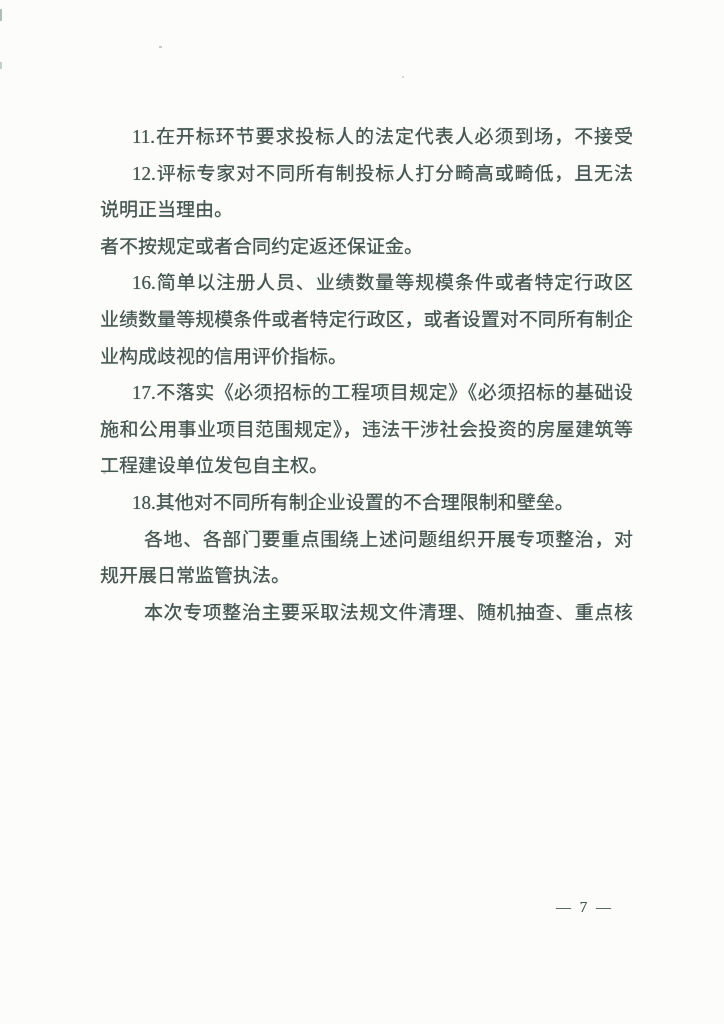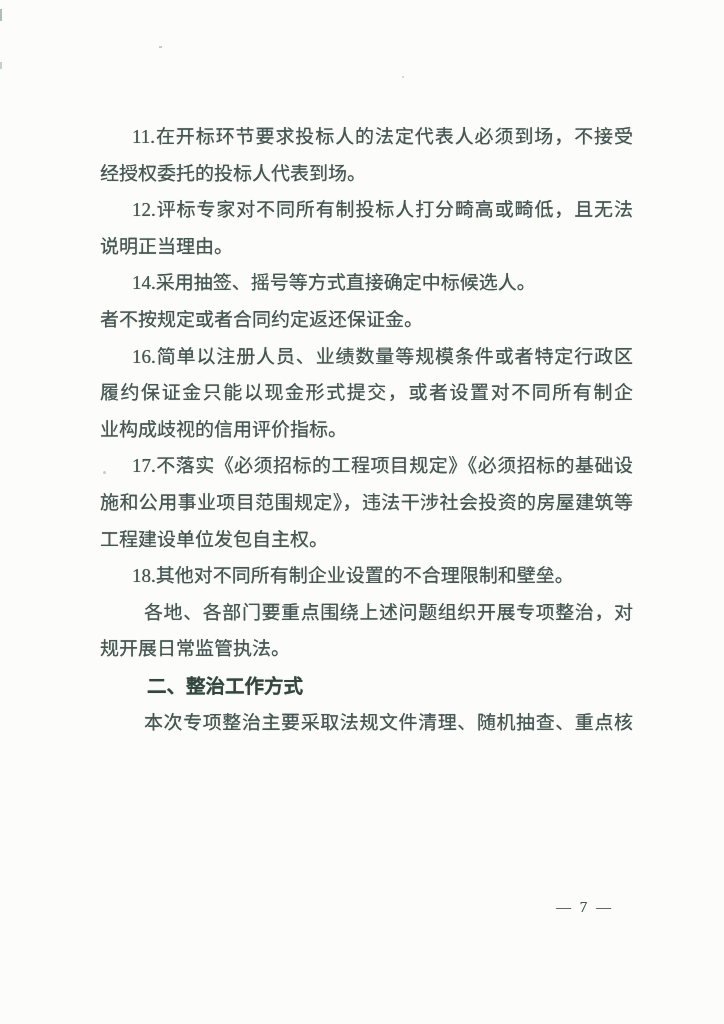--- a/index.html
+++ b/index.html
@@ -82,52 +82,45 @@
   <div class="speck speck-1"></div>
   <div class="speck speck-2"></div>
   <div class="speck speck-3"></div>
   <div class="speck speck-4"></div>
   <div class="speck edge-tick-1"></div>
   <div class="speck edge-tick-2"></div>
 
   <div class="doc-body">
       <div class="para num">
         <div class="line first">11.在开标环节要求投标人的法定代表人必须到场，不接受</div>
-        <div class="line endline">经授权委托的投标人代表到场。</div>
       </div>
       <div class="para num">
         <div class="line first">12.评标专家对不同所有制投标人打分畸高或畸低，且无法</div>
         <div class="line endline">说明正当理由。</div>
       </div>
       <div class="para num">
-        <div class="line first endline">14.采用抽签、摇号等方式直接确定中标候选人。</div>
-      </div>
-      <div class="para num">
         <div class="line endline">者不按规定或者合同约定返还保证金。</div>
       </div>
       <div class="para num">
         <div class="line first">16.简单以注册人员、业绩数量等规模条件或者特定行政区</div>
-        <div class="line">履约保证金只能以现金形式提交，或者设置对不同所有制企</div>
+        <div class="line">业绩数量等规模条件或者特定行政区，或者设置对不同所有制企</div>
         <div class="line endline">业构成歧视的信用评价指标。</div>
       </div>
       <div class="para num">
         <div class="line first">17.不落实《必须招标的工程项目规定》《必须招标的基础设</div>
         <div class="line">施和公用事业项目范围规定》，违法干涉社会投资的房屋建筑等</div>
         <div class="line endline">工程建设单位发包自主权。</div>
       </div>
       <div class="para num">
         <div class="line first endline">18.其他对不同所有制企业设置的不合理限制和壁垒。</div>
       </div>
       <div class="para txt">
         <div class="line first">各地、各部门要重点围绕上述问题组织开展专项整治，对</div>
         <div class="line endline">规开展日常监管执法。</div>
       </div>
-      <div class="para heading">
-        <div class="line first endline">二、整治工作方式</div>
-      </div>
       <div class="para txt">
         <div class="line first">本次专项整治主要采取法规文件清理、随机抽查、重点核</div>
       </div>
     </div>
 
   <div class="page-number">— 7 —</div>
 
 </div>
 
 </body></html>

